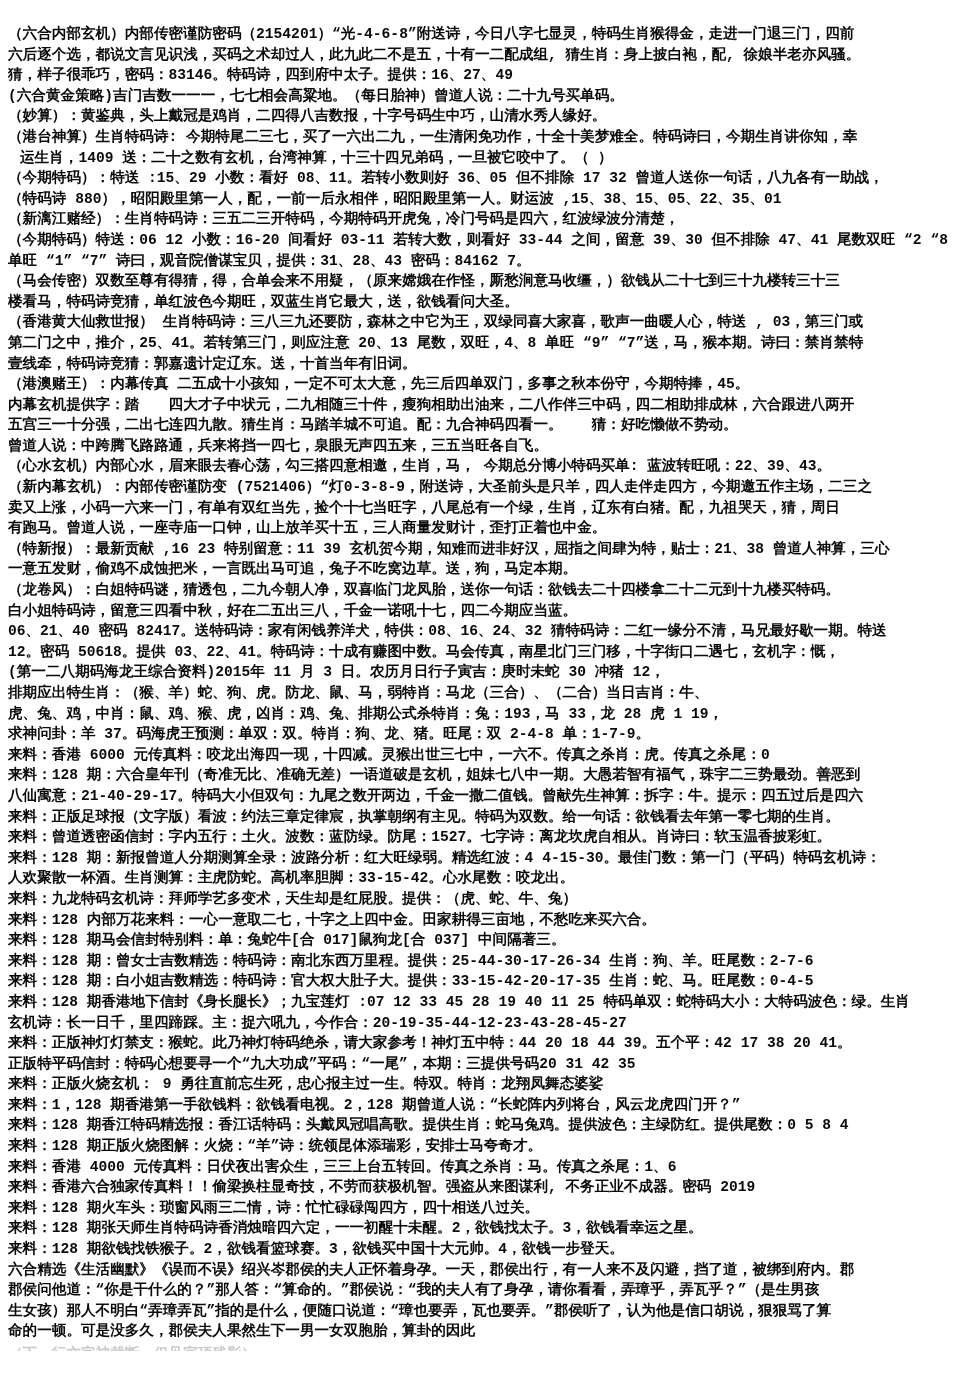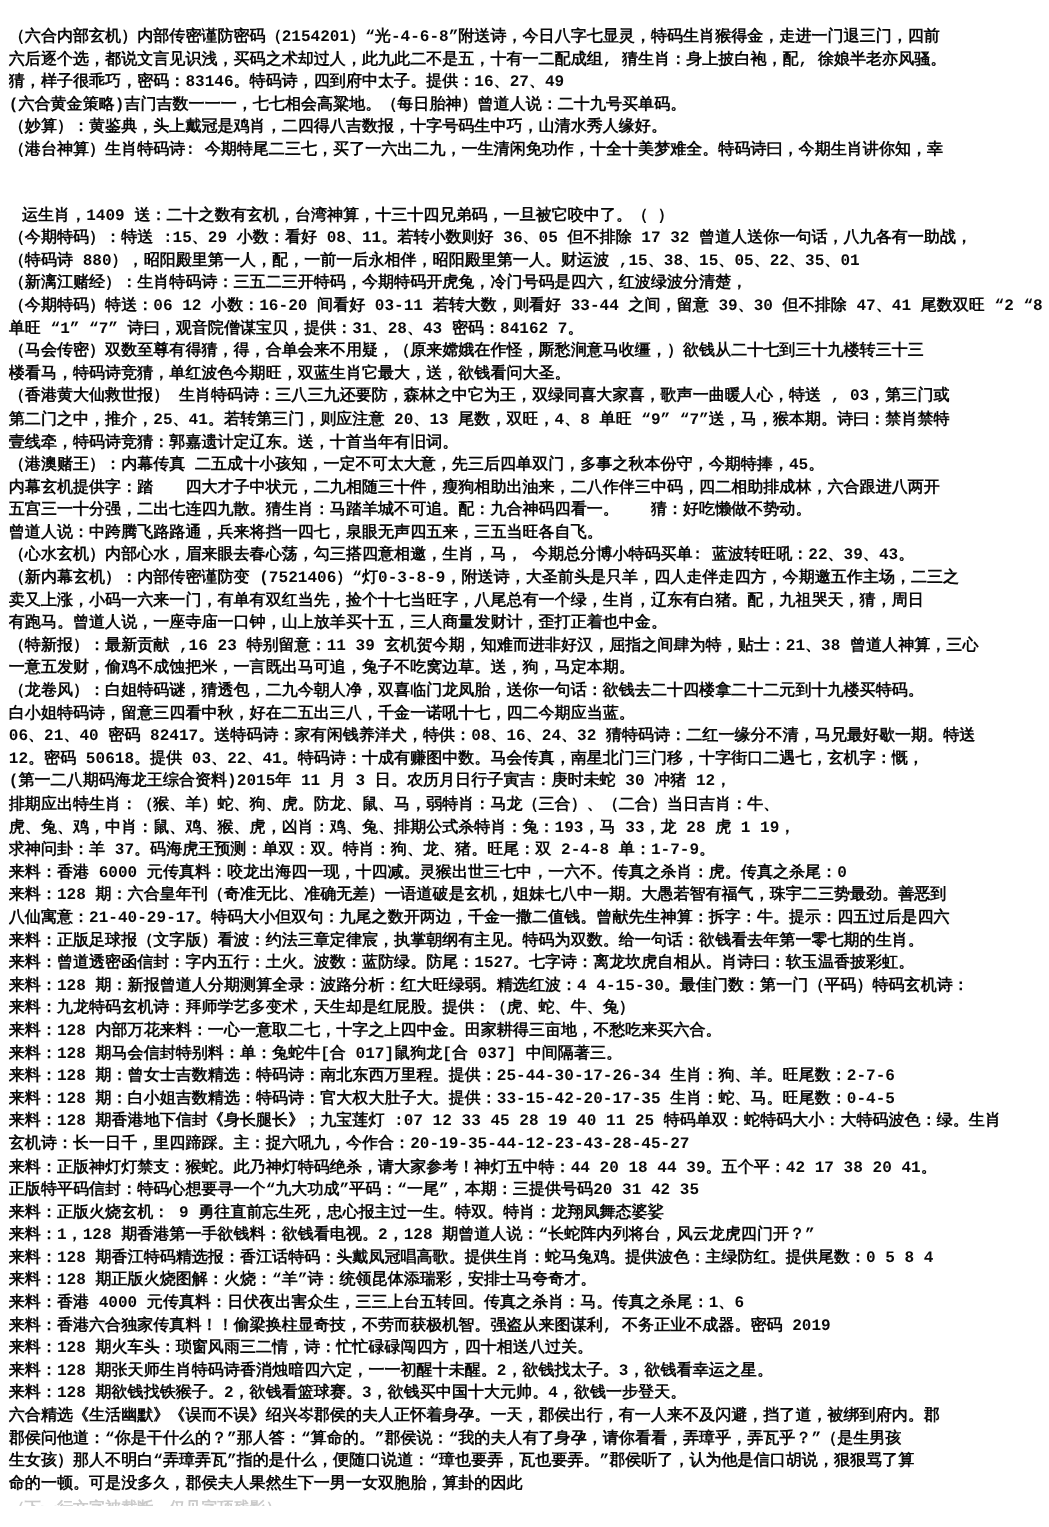--- a/index.html
+++ b/index.html
@@ -25,21 +25,21 @@
     font-size: 14.6px;
     font-weight: bold;
     line-height: 20.6px;
     height: 20.6px;
     white-space: nowrap;
     overflow: hidden;
     color: #0a0a0a;
     letter-spacing: 0px;
     -webkit-font-smoothing: none;
   }
-  .text-line.indent { padding-left: 12px; margin-top: 39px; }
+  .text-line.indent { padding-left: 12px; }
   .cutoff-remnant {
     margin-top: 2px;
     width: 936px;
     height: 7px;
     overflow: hidden;
     opacity: 0.35;
     filter: blur(0.4px);
   }
   .cutoff-remnant .text-line { color: #6a6a6a; }
 </style>
@@ -82,20 +82,21 @@
       <div class="text-line">(第一二八期码海龙王综合资料)2015年 11  月 3  日。农历月日行子寅吉：庚时未蛇 30 冲猪 12，</div>
       <div class="text-line">排期应出特生肖：（猴、羊）蛇、狗、虎。防龙、鼠、马，弱特肖：马龙（三合）、（二合）当日吉肖：牛、</div>
       <div class="text-line">虎、兔、鸡，中肖：鼠、鸡、猴、虎，凶肖：鸡、兔、排期公式杀特肖：兔：193，马 33，龙 28 虎 1  19，</div>
       <div class="text-line">求神问卦：羊 37。码海虎王预测：单双：双。特肖：狗、龙、猪。旺尾：双 2-4-8 单：1-7-9。</div>
       <div class="text-line">来料：香港 6000 元传真料：咬龙出海四一现，十四减。灵猴出世三七中，一六不。传真之杀肖：虎。传真之杀尾：0</div>
       <div class="text-line">来料：128 期：六合皇年刊（奇准无比、准确无差）一语道破是玄机，姐妹七八中一期。大愚若智有福气，珠宇二三势最劲。善恶到</div>
       <div class="text-line">八仙寓意：21-40-29-17。特码大小但双句：九尾之数开两边，千金一撒二值钱。曾献先生神算：拆字：牛。提示：四五过后是四六</div>
       <div class="text-line">来料：正版足球报（文字版）看波：约法三章定律宸，执掌朝纲有主见。特码为双数。给一句话：欲钱看去年第一零七期的生肖。</div>
       <div class="text-line">来料：曾道透密函信封：字内五行：土火。波数：蓝防绿。防尾：1527。七字诗：离龙坎虎自相从。肖诗曰：软玉温香披彩虹。</div>
       <div class="text-line">来料：128 期：新报曾道人分期测算全录：波路分析：红大旺绿弱。精选红波：4 4-15-30。最佳门数：第一门（平码）特码玄机诗：</div>
+      <div class="text-line">人欢聚散一杯酒。生肖测算：主虎防蛇。高机率胆脚：33-15-42。心水尾数：咬龙出。</div>
       <div class="text-line">来料：九龙特码玄机诗：拜师学艺多变术，天生却是红屁股。提供：（虎、蛇、牛、兔）</div>
       <div class="text-line">来料：128 内部万花来料：一心一意取二七，十字之上四中金。田家耕得三亩地，不愁吃来买六合。</div>
       <div class="text-line">来料：128 期马会信封特别料：单：兔蛇牛[合 017]鼠狗龙[合 037]  中间隔著三。</div>
       <div class="text-line">来料：128 期：曾女士吉数精选：特码诗：南北东西万里程。提供：25-44-30-17-26-34 生肖：狗、羊。旺尾数：2-7-6</div>
       <div class="text-line">来料：128 期：白小姐吉数精选：特码诗：官大权大肚子大。提供：33-15-42-20-17-35 生肖：蛇、马。旺尾数：0-4-5</div>
       <div class="text-line">来料：128 期香港地下信封《身长腿长》；九宝莲灯 :07 12  33  45  28 19  40  11 25 特码单双：蛇特码大小：大特码波色：绿。生肖</div>
       <div class="text-line">玄机诗：长一日千，里四蹄踩。主：捉六吼九，今作合：20-19-35-44-12-23-43-28-45-27</div>
       <div class="text-line">来料：正版神灯灯禁支：猴蛇。此乃神灯特码绝杀，请大家参考！神灯五中特：44 20 18 44 39。五个平：42 17 38 20 41。</div>
       <div class="text-line">正版特平码信封：特码心想要寻一个“九大功成”平码：“一尾”，本期：三提供号码20  31 42 35</div>
       <div class="text-line">来料：正版火烧玄机： 9 勇往直前忘生死，忠心报主过一生。特双。特肖：龙翔凤舞态婆娑</div>

